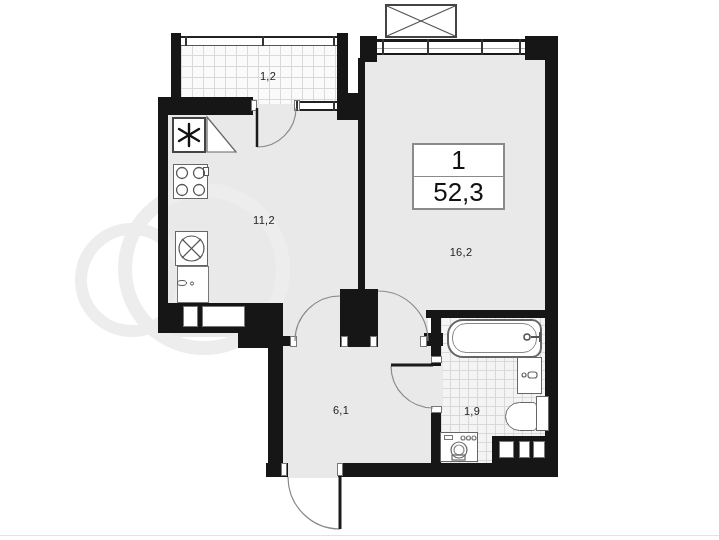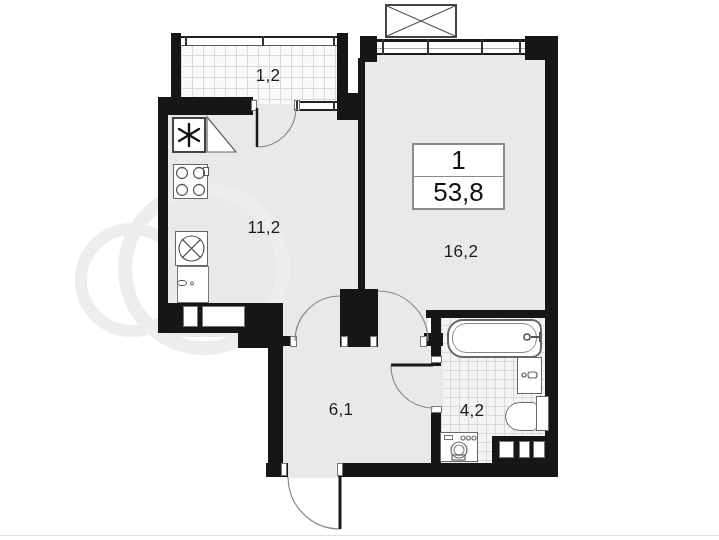--- a/index.html
+++ b/index.html
@@ -7,21 +7,21 @@
          font-family:"Liberation Sans",sans-serif;}
   .abs{position:absolute;}
   .wall{position:absolute;background:#161616;z-index:3;}
   .fill{position:absolute;background:#e9e9e9;z-index:1;}
   .tiles{position:absolute;z-index:1;background-color:#f4f4f4;
     background-image:linear-gradient(#d9d9d9 1px,transparent 1px),
                      linear-gradient(90deg,#d9d9d9 1px,transparent 1px);
     background-size:10px 10px;}
   .white{position:absolute;background:#fff;border:1px solid #777;box-sizing:border-box;z-index:4;}
   .fix{position:absolute;background:#fff;border:1px solid #666;box-sizing:border-box;z-index:5;}
-  .lbl{position:absolute;transform:translate(-50%,-50%);font-size:17px;color:#1a1a1a;
+  .lbl{position:absolute;transform:translate(-50%,-50%);font-size:11px;color:#1a1a1a;
        z-index:7;white-space:nowrap;letter-spacing:.3px;}
   .tick{position:absolute;background:#333;z-index:5;}
   #svgov{position:absolute;left:0;top:0;z-index:6;pointer-events:none;}
   #wm-ring1,#wm-ring2{position:absolute;border-radius:50%;z-index:2;}
   #wm-text{position:absolute;z-index:2;font-weight:bold;font-size:140px;line-height:1;
            color:#ededed;letter-spacing:2px;}
   #infobox{position:absolute;left:412px;top:143px;width:93px;height:67px;background:#fff;
            border:2px solid #8a8a8a;box-sizing:border-box;z-index:7;display:flex;
            flex-direction:column;}
   #infobox .row{flex:1;display:flex;align-items:center;justify-content:center;
@@ -174,24 +174,24 @@
       <circle cx="459" cy="450" r="8"></circle>
       <circle cx="459" cy="450" r="5" stroke="#888"></circle>
       <rect x="452" y="455" width="13" height="5"></rect>
       <circle cx="463" cy="438" r="2" stroke="#777"></circle>
       <circle cx="468.5" cy="438" r="2" stroke="#777"></circle>
       <circle cx="474" cy="438" r="2" stroke="#777"></circle>
     </g>
   </svg>
 
   <div class="lbl" style="left:268px;top:76px;">1,2</div>
-  <div class="lbl" style="left:264px;top:220px;margin-top:8px;">11,2</div>
+  <div class="lbl" style="left:264px;top:220px;">11,2</div>
   <div class="lbl" style="left:461px;top:252px;">16,2</div>
   <div class="lbl" style="left:341px;top:410px;">6,1</div>
-  <div class="lbl" style="left:472px;top:411px;">4,2</div>
+  <div class="lbl" style="left:472px;top:411px;">1,9</div>
 
   <div id="infobox">
     <div class="row">1</div>
-    <div class="row">53,8</div>
+    <div class="row">52,3</div>
   </div>
 
   <div id="pageline"></div>
 </div>
 
 </body></html>

